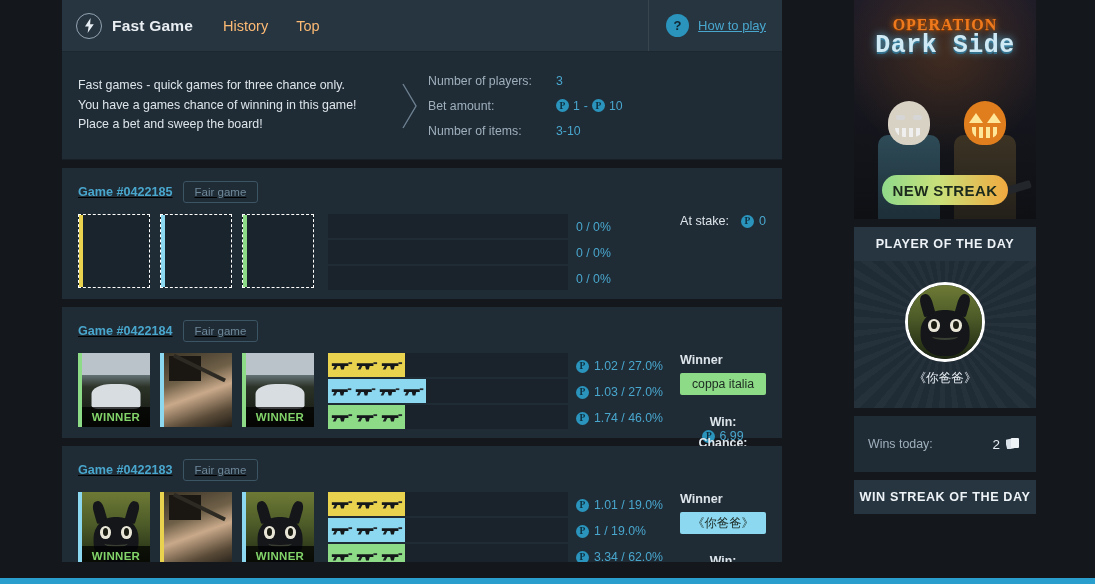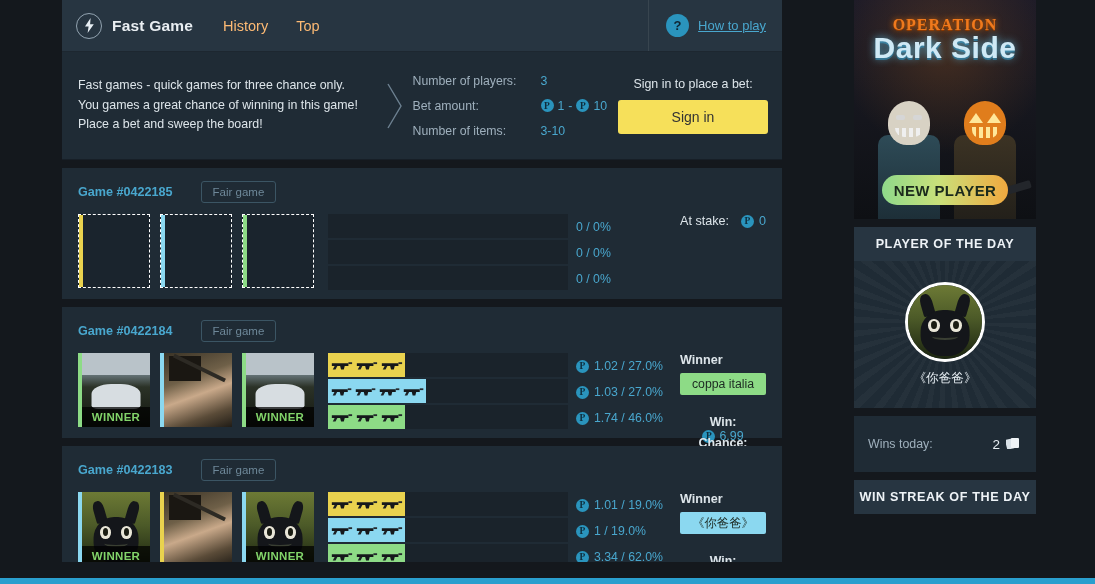--- a/index.html
+++ b/index.html
@@ -92,21 +92,21 @@
     align-items: center; justify-content: center;
     font-family: "Liberation Serif", serif; flex: none;
   }
 
   
   .games { margin-top: 8px; }
   .game {
     background: #1f2b35; height: 131px; margin-bottom: 8px;
     position: relative; padding: 12px 0 0 16px;
   }
-  .game-head { display: flex; align-items: center; gap: 28px; height: 24px; }
+  .game-head { display: flex; align-items: center; gap: 10px; height: 24px; text-decoration: underline; }
   .game-id { color: #49a7ce; font-size: 12.6px; font-weight: bold; }
   .fair-btn {
     border: 1px solid #3b5564; color: #6e8899; background: transparent;
     font-size: 11.5px; border-radius: 3px; padding: 4px 11px; cursor: pointer;
     font-family: "Liberation Sans", sans-serif;
   }
 
   .game-body { display: flex; margin-top: 10px; }
 
   
@@ -181,22 +181,22 @@
   .banner .logo {
     position: absolute; left: 0; right: 0; top: 16px; text-align: center;
   }
   .logo-op {
     font-family: "Liberation Serif", serif;
     font-size: 16px; font-weight: bold; letter-spacing: 1px;
     color: #ef7a1e;
     text-shadow: 0 0 6px rgba(255,120,0,.9), 0 1px 0 #7a2f00;
   }
   .logo-ds {
-    font-family: Liberation Sans, sans-serif;
-    font-size: 30px; font-weight: bold; letter-spacing: .5px;
+    font-family: Liberation Mono, monospace;
+    font-size: 25px; font-weight: bold; letter-spacing: .5px;
     color: #cfe9f5; margin-top: -3px;
     text-shadow: 0 0 8px rgba(90,190,230,.9), 0 2px 0 #2b5e77;
   }
   .banner .chars { position: absolute; left: 0; right: 0; bottom: 0; height: 135px; }
   .char {
     position: absolute; bottom: 0; width: 74px; height: 128px;
   }
   .char.clown { left: 18px; }
   .char.pump  { right: 14px; }
   .ch-body {
@@ -335,21 +335,21 @@
       </div>
       <div class="nav-right">
         <div class="q-circle">?</div>
         <div class="how-link">How to play</div>
       </div>
     </div>
 
     <div class="info">
       <div class="info-text">
         <p>Fast games - quick games for three chance only.</p>
-        <p>You games a great chance of winning in this game!</p>
+        <p>You have a games chance of winning in this game!</p>
         <p>Place a bet and sweep the board!</p>
       </div>
       <div class="chev">
         <svg width="20" height="50" viewBox="0 0 20 50">
             <path d="M3 3 L16 25 L3 47" stroke="#6d8191" stroke-width="1.4" fill="none"></path>
           </svg>
       </div>
       <div class="info-stats">
         <div class="stat-row">
           <span class="stat-label">Number of players:</span>
@@ -362,24 +362,20 @@
             <span>1</span>
             <span>-</span>
             <span class="coin">P</span>
             <span>10</span>
           </span>
         </div>
         <div class="stat-row">
           <span class="stat-label">Number of items:</span>
           <span class="stat-val">3-10</span>
         </div>
-      </div>
-      <div class="info-signin">
-        <div class="signin-cap">Sign in to place a bet:</div>
-        <button class="signin-btn">Sign in</button>
       </div>
     </div>
 
     <div class="games" id="games-list">
         <div class="game">
           <div class="game-head">
             <span class="game-id">Game #0422185</span>
             <button class="fair-btn">Fair game</button>
           </div>
           <div class="game-body">
@@ -722,21 +718,21 @@
         <div class="char pump">
           <div class="ch-body" style="background:linear-gradient(180deg,#3c3324 0%,#23201a 100%);"></div>
           <div class="ch-head" style="background:#e07d1c;">
             <div class="pump-eye" style="left:5px;top:12px;"></div>
             <div class="pump-eye" style="right:5px;top:12px;"></div>
             <div class="pump-mouth"></div>
           </div>
           <div class="gunprop"></div>
         </div>
       </div>
-      <div class="new-event">NEW PLAYER</div>
+      <div class="new-event">NEW STREAK</div>
     </div>
 
     <div class="side-head">PLAYER OF THE DAY</div>
 
     <div class="potd">
       <div class="potd-ava">
         <div class="tooth">
           <div class="ear l"></div>
             <div class="ear r"></div>
           <div class="head"></div>

